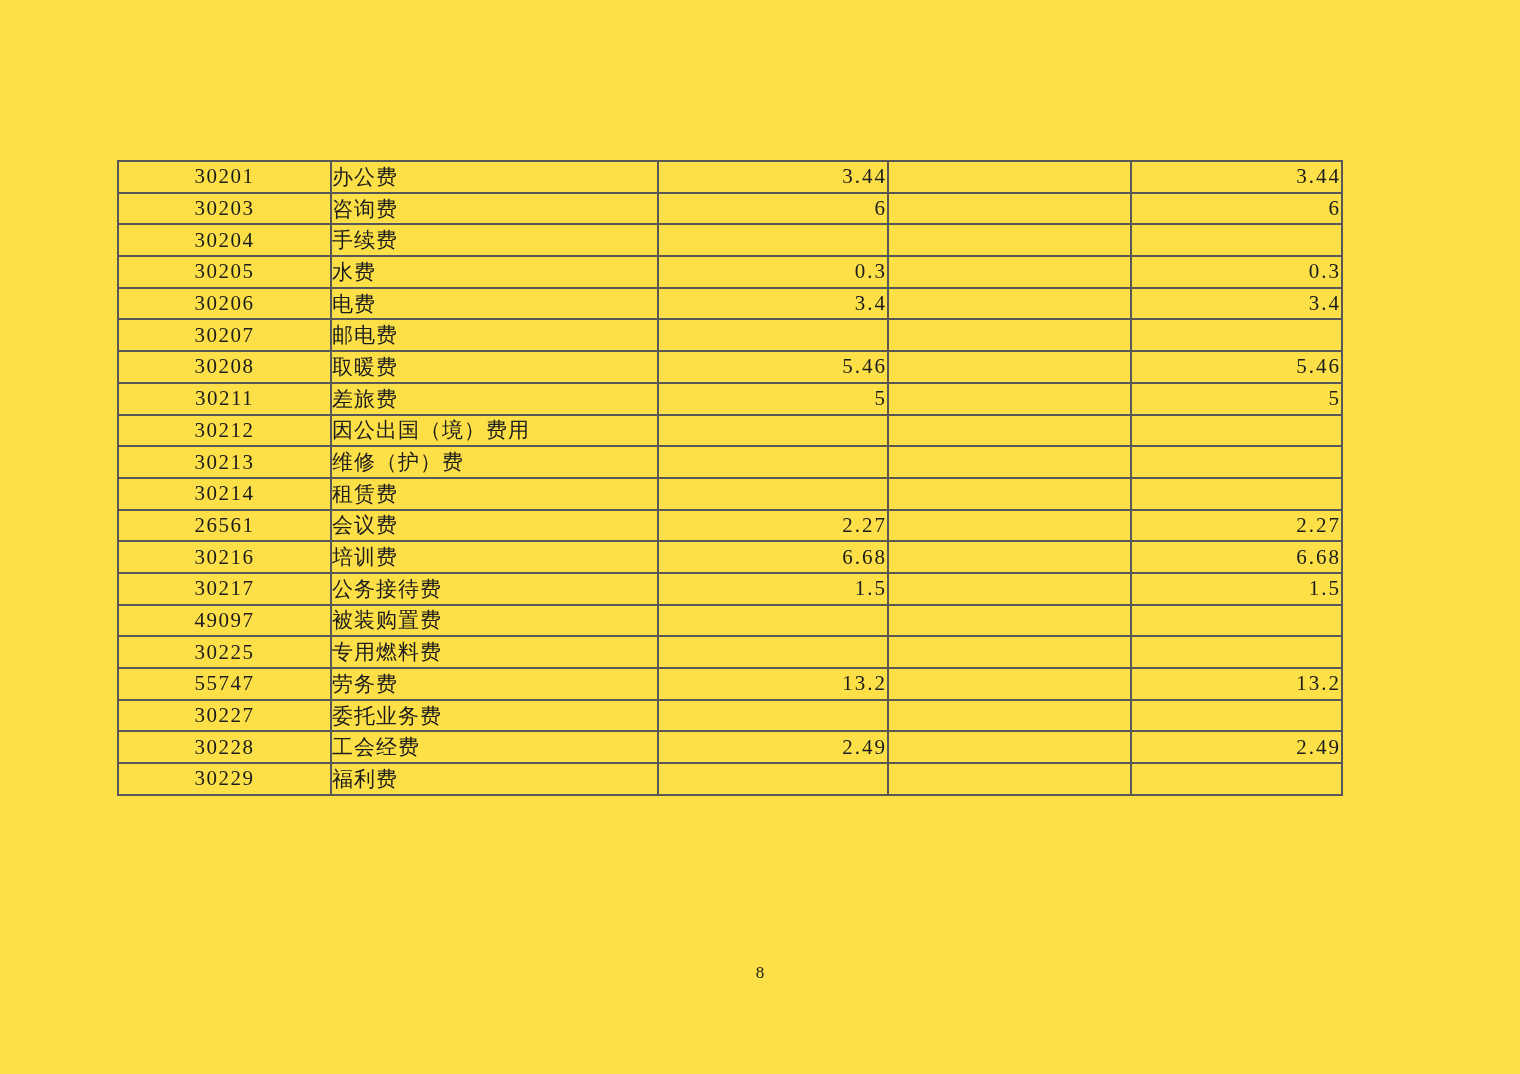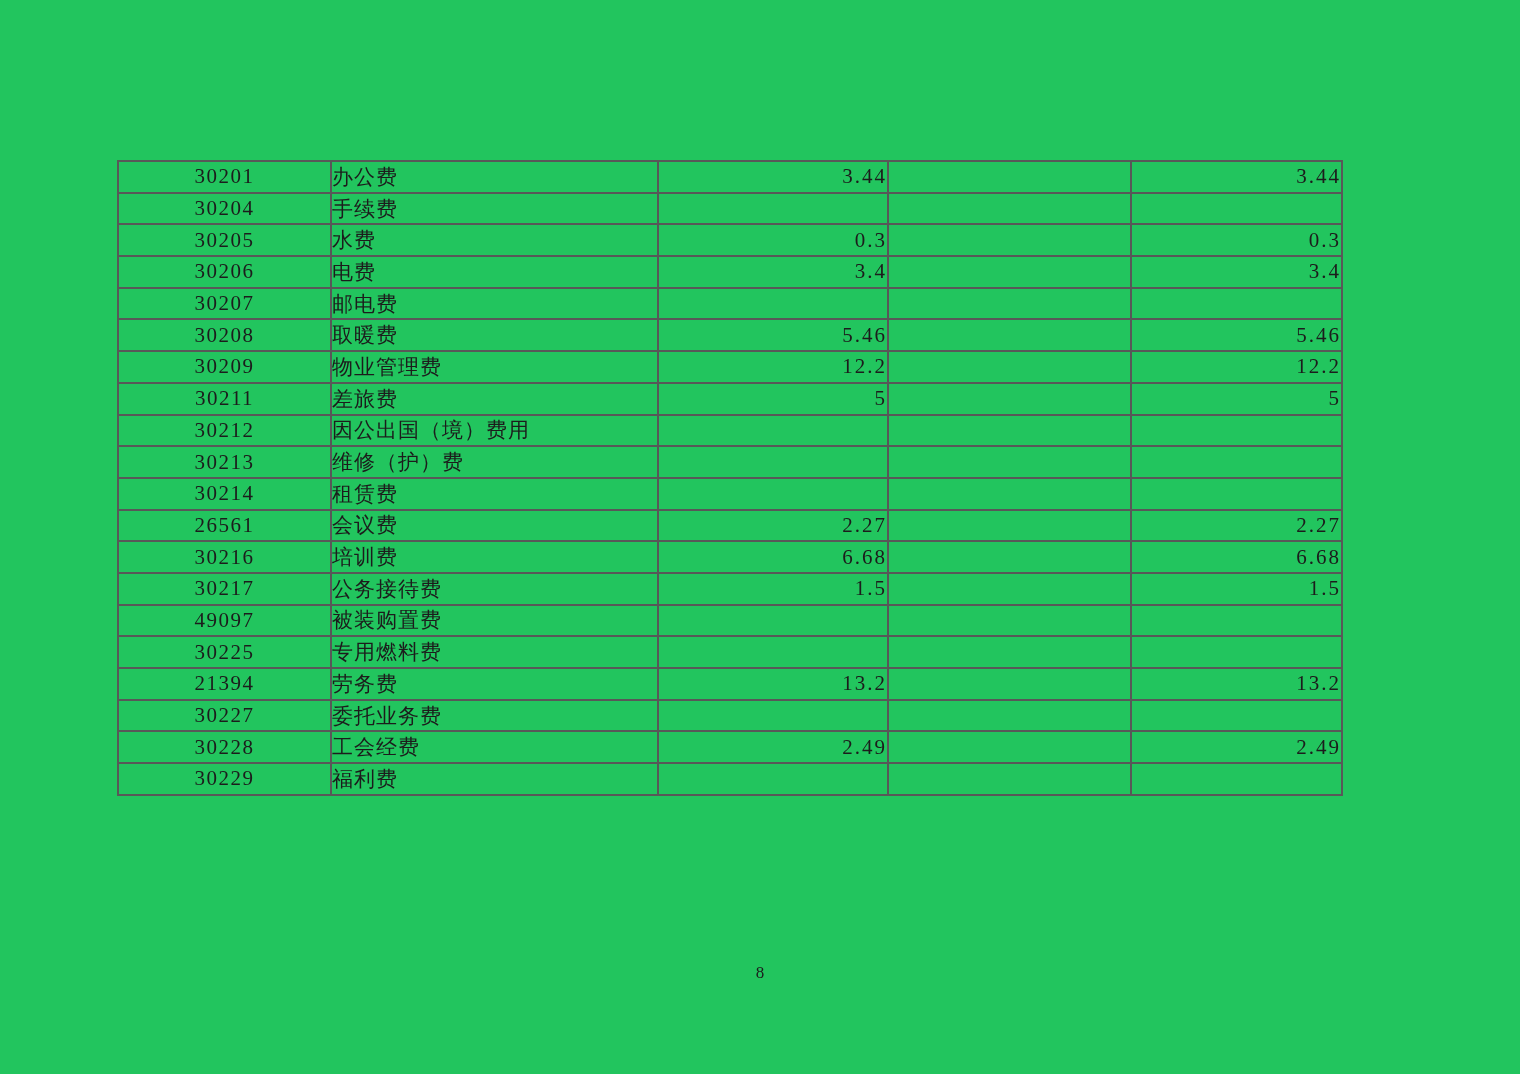--- a/index.html
+++ b/index.html
@@ -4,21 +4,21 @@
 <style>
   html, body {
     margin: 0;
     padding: 0;
     background: #ffffff;
   }
   .page {
     position: relative;
     width: 1520px;
     height: 1074px;
-    background: #22c55e;
+    background: #fde047;
     overflow: hidden;
     font-family: "Liberation Serif", "DejaVu Serif", serif;
     color: #1c1c1c;
   }
   table.expense-table {
     position: absolute;
     left: 117px;
     top: 160px;
     width: 1224px;
     border-collapse: collapse;
@@ -79,20 +79,27 @@
     </colgroup>
     <tbody>
         <tr>
           <td class="code">30201</td>
           <td class="name">办公费</td>
           <td class="col3">3.44</td>
           <td class="col4"></td>
           <td class="col5">3.44</td>
         </tr>
         <tr>
+          <td class="code">30203</td>
+          <td class="name">咨询费</td>
+          <td class="col3">6</td>
+          <td class="col4"></td>
+          <td class="col5">6</td>
+        </tr>
+        <tr>
           <td class="code">30204</td>
           <td class="name">手续费</td>
           <td class="col3"></td>
           <td class="col4"></td>
           <td class="col5"></td>
         </tr>
         <tr>
           <td class="code">30205</td>
           <td class="name">水费</td>
           <td class="col3">0.3</td>
@@ -114,27 +121,20 @@
           <td class="col5"></td>
         </tr>
         <tr>
           <td class="code">30208</td>
           <td class="name">取暖费</td>
           <td class="col3">5.46</td>
           <td class="col4"></td>
           <td class="col5">5.46</td>
         </tr>
         <tr>
-          <td class="code">30209</td>
-          <td class="name">物业管理费</td>
-          <td class="col3">12.2</td>
-          <td class="col4"></td>
-          <td class="col5">12.2</td>
-        </tr>
-        <tr>
           <td class="code">30211</td>
           <td class="name">差旅费</td>
           <td class="col3">5</td>
           <td class="col4"></td>
           <td class="col5">5</td>
         </tr>
         <tr>
           <td class="code">30212</td>
           <td class="name">因公出国（境）费用</td>
           <td class="col3"></td>
@@ -184,21 +184,21 @@
           <td class="col5"></td>
         </tr>
         <tr>
           <td class="code">30225</td>
           <td class="name">专用燃料费</td>
           <td class="col3"></td>
           <td class="col4"></td>
           <td class="col5"></td>
         </tr>
         <tr>
-          <td class="code">21394</td>
+          <td class="code">55747</td>
           <td class="name">劳务费</td>
           <td class="col3">13.2</td>
           <td class="col4"></td>
           <td class="col5">13.2</td>
         </tr>
         <tr>
           <td class="code">30227</td>
           <td class="name">委托业务费</td>
           <td class="col3"></td>
           <td class="col4"></td>

